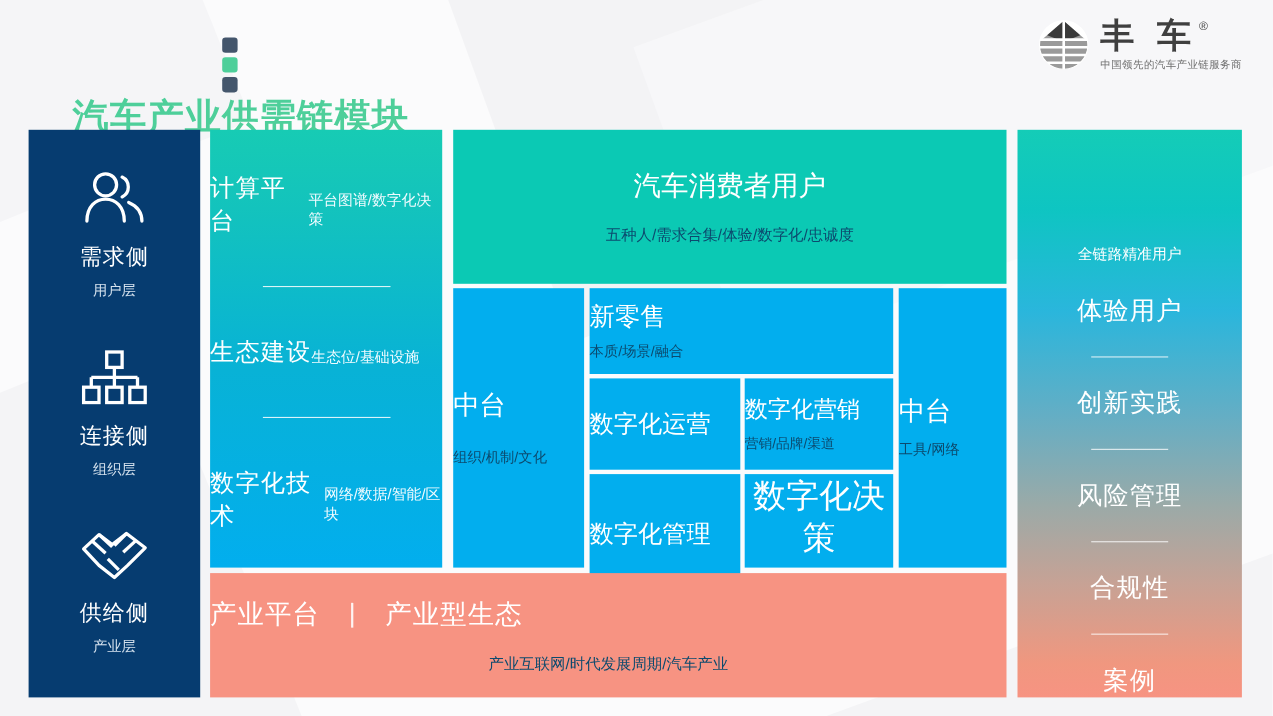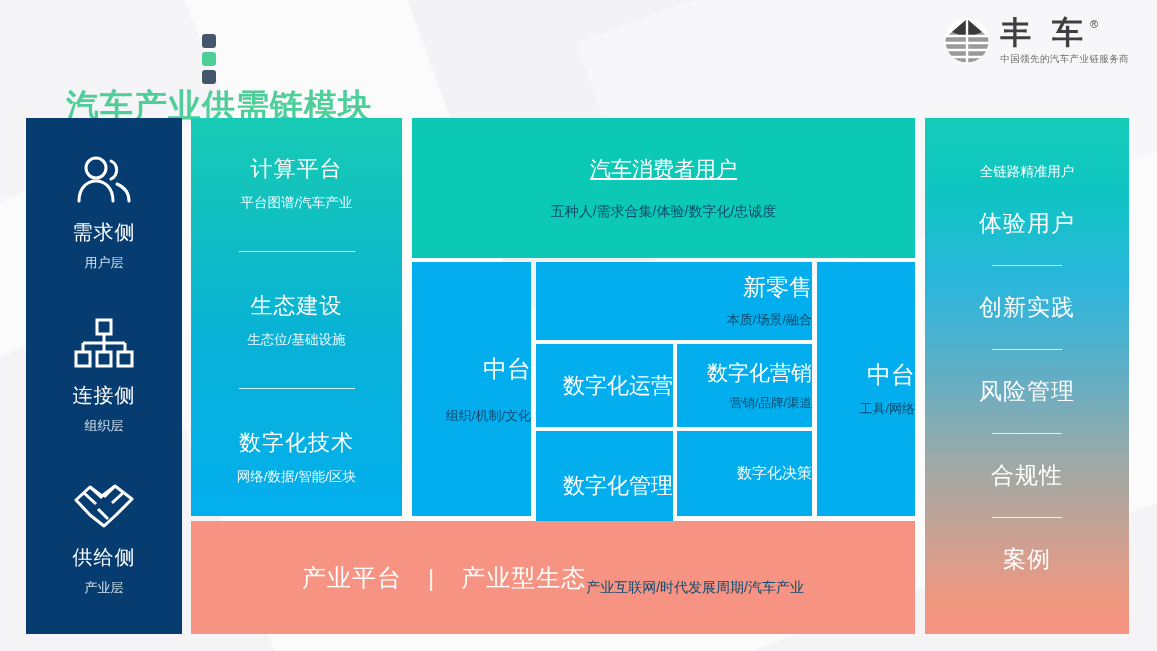--- a/index.html
+++ b/index.html
@@ -185,21 +185,21 @@
     background: linear-gradient(to bottom, #17cbb4 0%, #13c3bd 18%, #08b2d6 55%, #02aeee 100%);
     display: flex;
     flex-direction: column;
     justify-content: space-around;
     align-items: center;
     padding: 16px 0 10px 0;
     box-sizing: border-box;
   }
   .c2-block {
     display: flex;
-    flex-direction: column;
+    flex-direction: row;
     align-items: center;
     width: 100%;
   }
   .c2-title {
     font-size: 22px;
     color: #ffffff;
     letter-spacing: 1px;
   }
   .c2-sub {
     font-size: 13.5px;
@@ -217,30 +217,30 @@
   .box-consumer {
     position: absolute;
     left: 412px; top: 118px;
     width: 503px; height: 140px;
     background: #0bc9b4;
     display: flex;
     flex-direction: column;
     align-items: center;
     justify-content: center;
   }
-  .box-consumer .big { font-size: 21px; text-decoration: underline; }
+  .box-consumer .big { font-size: 25px; }
   .box-consumer .small { margin-top: 19px; font-size: 14px; }
 
   
   .blue {
     position: absolute;
     background: #02aeee;
     display: flex;
     flex-direction: column;
-    align-items: flex-end;
+    align-items: flex-start;
     justify-content: center;
   }
   .bx-zhongtai-l { left: 412px; top: 262px; width: 119px; height: 254px; }
   .bx-zhongtai-l .big { font-size: 24px; }
   .bx-zhongtai-l .small { margin-top: 24px; font-size: 13px; }
 
   .bx-newretail { left: 536px; top: 262px; width: 276px; height: 78px; }
   .bx-newretail .big { font-size: 23px; }
   .bx-newretail .small { margin-top: 11px; font-size: 13px; }
 
@@ -248,35 +248,34 @@
   .bx-yunying .big { font-size: 22px; }
 
   .bx-yingxiao { left: 677px; top: 344px; width: 135px; height: 83px; }
   .bx-yingxiao .big { font-size: 21px; }
   .bx-yingxiao .small { margin-top: 8px; font-size: 12.5px; }
 
   .bx-guanli { left: 536px; top: 431px; width: 137px; height: 109px; }
   .bx-guanli .big { font-size: 22px; }
 
   .bx-juece { left: 677px; top: 431px; width: 135px; height: 85px; }
-  .bx-juece .big { font-size: 15px; }
+  .bx-juece .big { font-size: 30px; font-family: Liberation Mono, monospace; }
 
   .bx-zhongtai-r { left: 817px; top: 262px; width: 98px; height: 254px; }
   .bx-zhongtai-r .big { font-size: 24px; }
   .bx-zhongtai-r .small { margin-top: 11px; font-size: 13px; }
 
   
   .box-industry {
     position: absolute;
     left: 191px; top: 521px;
     width: 724px; height: 113px;
     background: #f79382;
     display: flex;
-    flex-direction: row;
-    align-items: center;
+    flex-direction: column;
     justify-content: center;
   }
   .industry-row {
     display: flex;
     align-items: center;
     font-size: 24px;
     color: #ffffff;
     letter-spacing: 1px;
   }
   .industry-sep {
@@ -291,21 +290,21 @@
     position: absolute;
     left: 925px; top: 118px;
     width: 204px; height: 516px;
     background: linear-gradient(to bottom,
         #14ccb7 0%, #0ec5c2 14%, #2ab6dc 32%,
         #63aec5 50%, #9aaaa8 66%, #c7a295 80%,
         #f0977f 94%, #f79382 100%);
     display: flex;
     flex-direction: column;
     align-items: center;
-    justify-content: flex-start;
+    justify-content: flex-end;
     padding-top: 45px;
     box-sizing: border-box;
   }
   .cr-lead {
     font-size: 13.5px;
     color: #ffffff;
     margin-bottom: 27px;
   }
   .cr-item {
     font-size: 23px;
@@ -420,21 +419,21 @@
         </svg>
       </span>
       <div class="left-title">供给侧</div>
       <div class="left-sub">产业层</div>
     </div>
   </div>
 
   <div class="col-two">
     <div class="c2-block">
       <div class="c2-title">计算平台</div>
-      <div class="c2-sub">平台图谱/汽车产业</div>
+      <div class="c2-sub">平台图谱/数字化决策</div>
     </div>
     <div class="c2-rule"></div>
     <div class="c2-block">
       <div class="c2-title">生态建设</div>
       <div class="c2-sub">生态位/基础设施</div>
     </div>
     <div class="c2-rule"></div>
     <div class="c2-block">
       <div class="c2-title">数字化技术</div>
       <div class="c2-sub">网络/数据/智能/区块</div>

